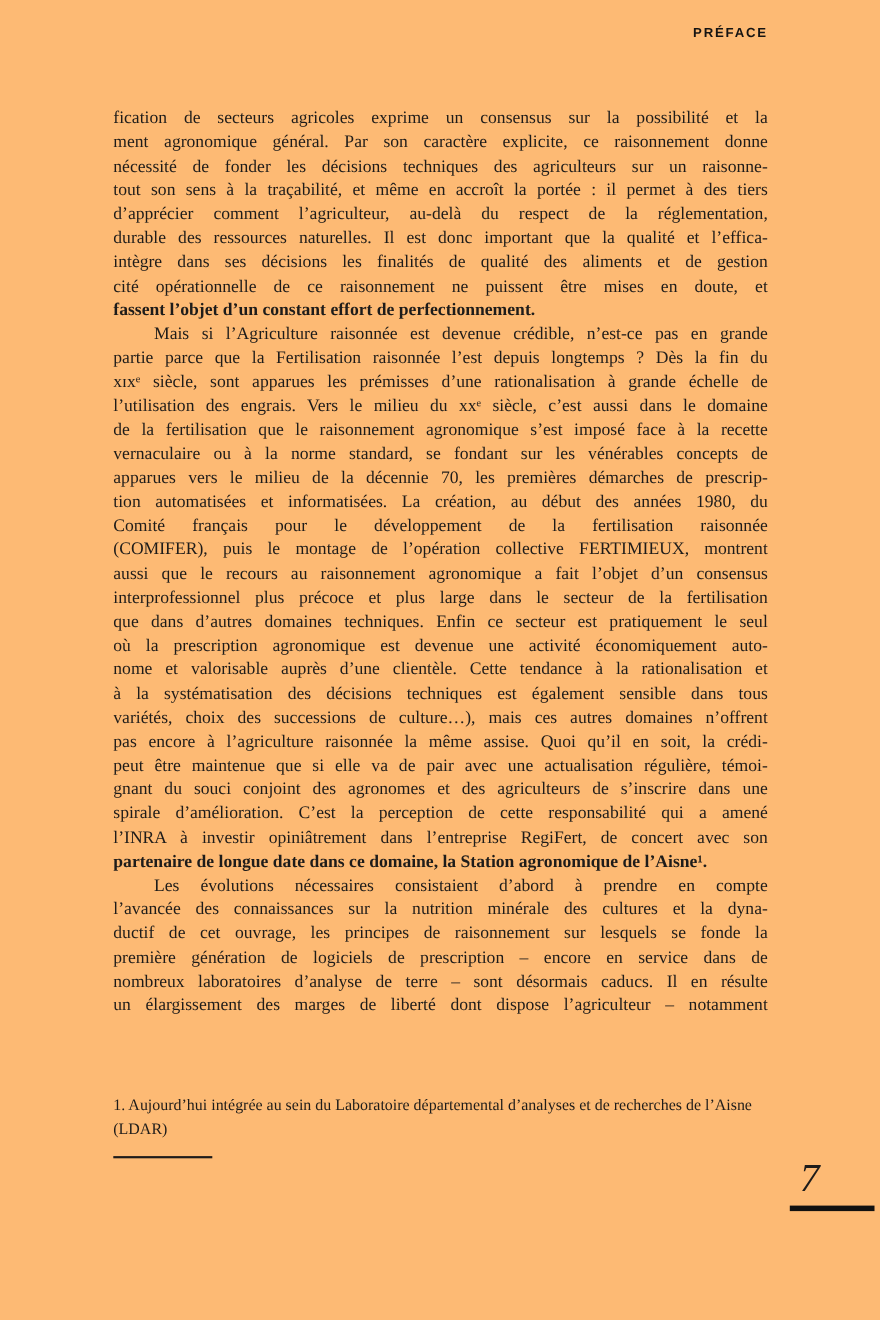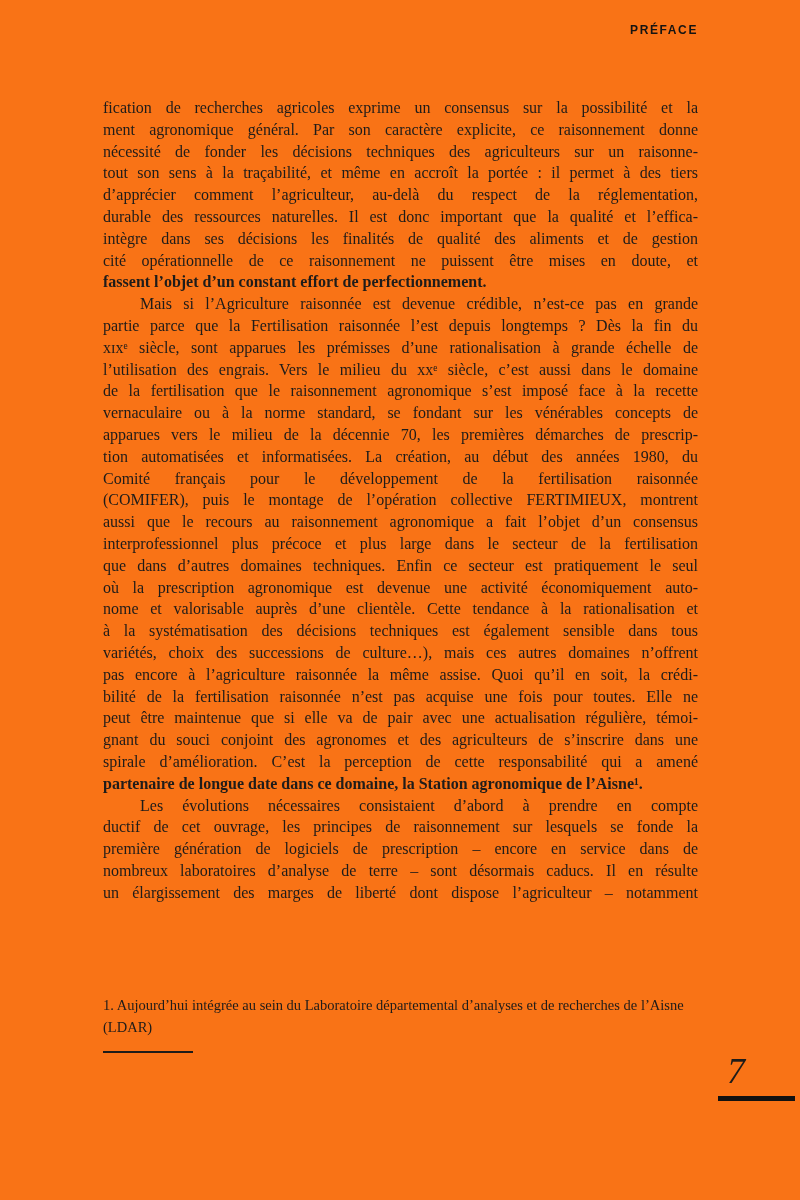--- a/index.html
+++ b/index.html
@@ -1,20 +1,20 @@
 <!DOCTYPE html>
 <html><head>
 <meta charset="utf-8">
 <style>
   html, body { margin: 0; padding: 0; background: #ffffff; }
   .page {
     position: relative;
     width: 800px;
     height: 1200px;
-    background: #f97316;
+    background: #fdba74;
     font-family: "Liberation Serif", "DejaVu Serif", serif;
     color: #1e1c1a;
     overflow: hidden;
   }
   .running-head {
     position: absolute;
     top: 23px;
     left: 103px;
     width: 595px;
     text-align: right;
@@ -77,21 +77,21 @@
     background: #121110;
   }
 </style>
 </head>
 <body>
 
 <div class="page">
   <div class="running-head">PRÉFACE</div>
 
   <div class="body-text">
-      <div class="tline">fication de recherches agricoles exprime un consensus sur la possibilité et la</div>
+      <div class="tline">fication de secteurs agricoles exprime un consensus sur la possibilité et la</div>
       <div class="tline">ment agronomique général. Par son caractère explicite, ce raisonnement donne</div>
       <div class="tline">nécessité de fonder les décisions techniques des agriculteurs sur un raisonne-</div>
       <div class="tline">tout son sens à la traçabilité, et même en accroît la portée : il permet à des tiers</div>
       <div class="tline">d’apprécier comment l’agriculteur, au-delà du respect de la réglementation,</div>
       <div class="tline">durable des ressources naturelles. Il est donc important que la qualité et l’effica-</div>
       <div class="tline">intègre dans ses décisions les finalités de qualité des aliments et de gestion</div>
       <div class="tline">cité opérationnelle de ce raisonnement ne puissent être mises en doute, et</div>
       <div class="tline end">fassent l’objet d’un constant effort de perfectionnement.</div>
       <div class="tline ind">Mais si l’Agriculture raisonnée est devenue crédible, n’est-ce pas en grande</div>
       <div class="tline">partie parce que la Fertilisation raisonnée l’est depuis longtemps ? Dès la fin du</div>
@@ -104,26 +104,27 @@
       <div class="tline">Comité français pour le développement de la fertilisation raisonnée</div>
       <div class="tline">(COMIFER), puis le montage de l’opération collective FERTIMIEUX, montrent</div>
       <div class="tline">aussi que le recours au raisonnement agronomique a fait l’objet d’un consensus</div>
       <div class="tline">interprofessionnel plus précoce et plus large dans le secteur de la fertilisation</div>
       <div class="tline">que dans d’autres domaines techniques. Enfin ce secteur est pratiquement le seul</div>
       <div class="tline">où la prescription agronomique est devenue une activité économiquement auto-</div>
       <div class="tline">nome et valorisable auprès d’une clientèle. Cette tendance à la rationalisation et</div>
       <div class="tline">à la systématisation des décisions techniques est également sensible dans tous</div>
       <div class="tline">variétés, choix des successions de culture…), mais ces autres domaines n’offrent</div>
       <div class="tline">pas encore à l’agriculture raisonnée la même assise. Quoi qu’il en soit, la crédi-</div>
-      <div class="tline">bilité de la fertilisation raisonnée n’est pas acquise une fois pour toutes. Elle ne</div>
       <div class="tline">peut être maintenue que si elle va de pair avec une actualisation régulière, témoi-</div>
       <div class="tline">gnant du souci conjoint des agronomes et des agriculteurs de s’inscrire dans une</div>
       <div class="tline">spirale d’amélioration. C’est la perception de cette responsabilité qui a amené</div>
+      <div class="tline">l’INRA à investir opiniâtrement dans l’entreprise RegiFert, de concert avec son</div>
       <div class="tline end">partenaire de longue date dans ce domaine, la Station agronomique de l’Aisne¹.</div>
       <div class="tline ind">Les évolutions nécessaires consistaient d’abord à prendre en compte</div>
+      <div class="tline">l’avancée des connaissances sur la nutrition minérale des cultures et la dyna-</div>
       <div class="tline">ductif de cet ouvrage, les principes de raisonnement sur lesquels se fonde la</div>
       <div class="tline">première génération de logiciels de prescription – encore en service dans de</div>
       <div class="tline">nombreux laboratoires d’analyse de terre – sont désormais caducs. Il en résulte</div>
       <div class="tline">un élargissement des marges de liberté dont dispose l’agriculteur – notamment</div>
     </div>
 
   <div class="footnote-rule"></div>
 
   <div class="footnote">
     <div class="fn-line">1. Aujourd’hui intégrée au sein du Laboratoire départemental d’analyses et de recherches de l’Aisne</div>

